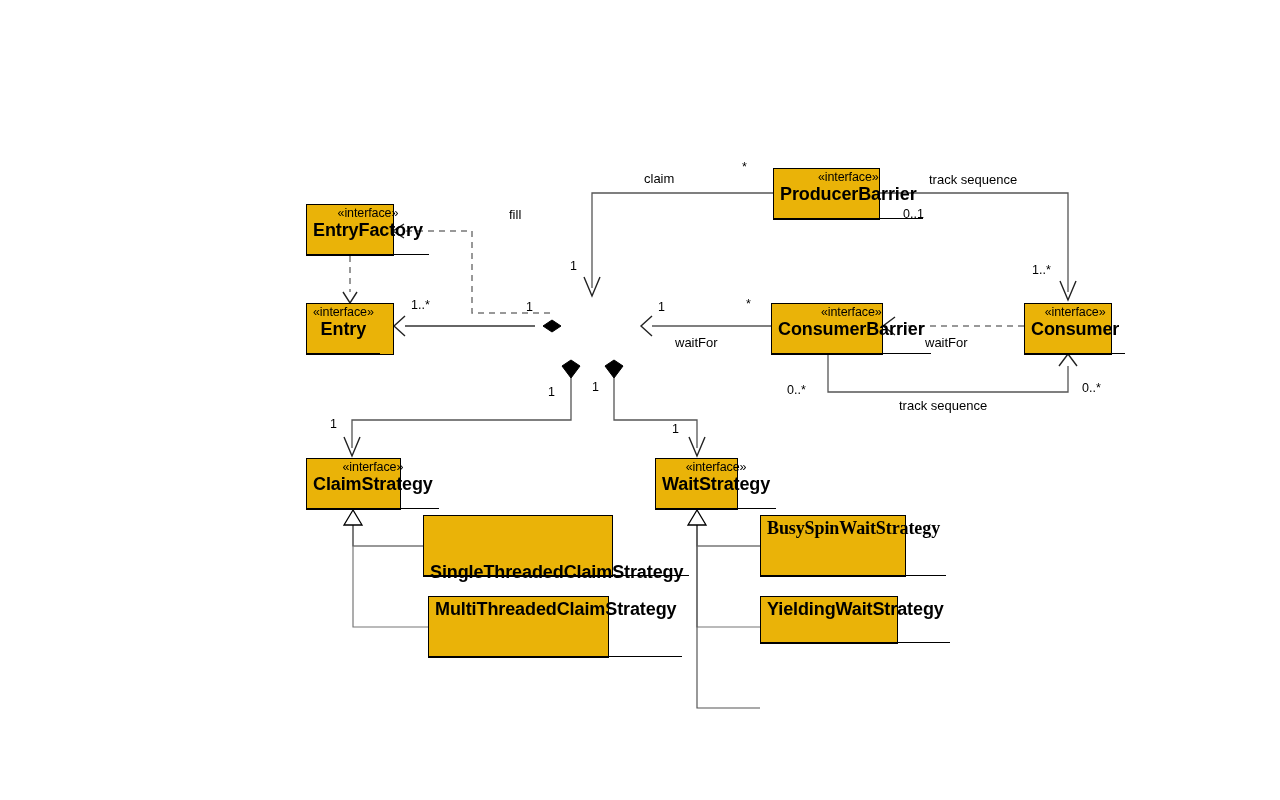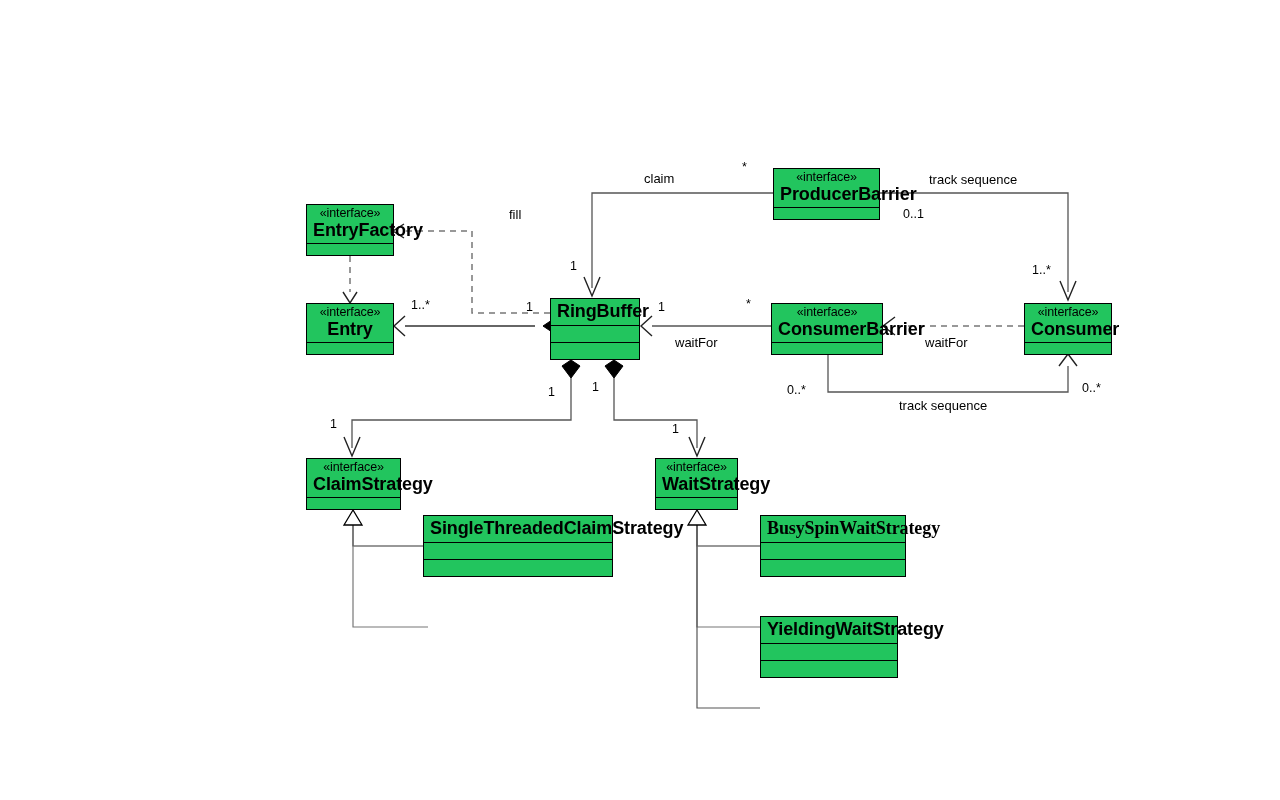--- a/index.html
+++ b/index.html
@@ -22,24 +22,24 @@
   svg.edges {
     position: absolute;
     left: 0; top: 0;
     width: 1280px;
     height: 800px;
     pointer-events: none;
   }
   .uml-class {
     position: absolute;
     box-sizing: border-box;
-    background: #22c55e;
+    background: #eab308;
     border: 1.5px solid #000000;
     display: flex;
-    flex-direction: column;
+    flex-direction: row;
     justify-content: space-between;
   }
   .uml-class .head {
     box-sizing: border-box;
     border-bottom: 1.5px solid #000000;
     text-align: center;
     padding: 2px 6px 3px 6px;
     line-height: 1.08;
   }
   .uml-class .stereotype {
@@ -168,86 +168,86 @@
   </div>
 
   <div class="uml-class" style="left:306px; top:303px; width:88px; height:52px;">
     <div class="head">
       <span class="stereotype">«interface»</span>
       <span class="cname">Entry</span>
     </div>
     <div class="compartment"></div>
   </div>
 
-  <div class="uml-class" style="left:550px; top:298px; width:90px; height:62px;">
+
+  <div class="uml-class" style="left:773px; top:168px; width:107px; height:52px;">
+    <div class="head">
+      <span class="stereotype">«interface»</span>
+      <span class="cname">ProducerBarrier</span>
+    </div>
+    <div class="compartment"></div>
+  </div>
+
+  <div class="uml-class" style="left:771px; top:303px; width:112px; height:52px;">
+    <div class="head">
+      <span class="stereotype">«interface»</span>
+      <span class="cname">ConsumerBarrier</span>
+    </div>
+    <div class="compartment"></div>
+  </div>
+
+  <div class="uml-class" style="left:1024px; top:303px; width:88px; height:52px;">
+    <div class="head">
+      <span class="stereotype">«interface»</span>
+      <span class="cname">Consumer</span>
+    </div>
+    <div class="compartment"></div>
+  </div>
+
+  <div class="uml-class" style="left:306px; top:458px; width:95px; height:52px;">
+    <div class="head">
+      <span class="stereotype">«interface»</span>
+      <span class="cname">ClaimStrategy</span>
+    </div>
+    <div class="compartment"></div>
+  </div>
+
+  <div class="uml-class" style="left:655px; top:458px; width:83px; height:52px;">
+    <div class="head">
+      <span class="stereotype">«interface»</span>
+      <span class="cname">WaitStrategy</span>
+    </div>
+    <div class="compartment"></div>
+  </div>
+
+  <div class="uml-class" style="left:423px; top:515px; width:190px; height:62px;">
+    <div class="head" style="padding-top:3px;padding-bottom:4px;margin-top:44px;">
+      <span class="cname">SingleThreadedClaimStrategy</span>
+    </div>
+    <div class="compartment"></div>
+    <div class="compartment"></div>
+  </div>
+
+  <div class="uml-class" style="left:428px; top:596px; width:181px; height:62px;">
     <div class="head" style="padding-top:3px;padding-bottom:4px;">
-      <span class="cname">RingBuffer</span>
-    </div>
-    <div class="compartment"></div>
-    <div class="compartment"></div>
-  </div>
-
-  <div class="uml-class" style="left:773px; top:168px; width:107px; height:52px;">
-    <div class="head">
-      <span class="stereotype">«interface»</span>
-      <span class="cname">ProducerBarrier</span>
-    </div>
-    <div class="compartment"></div>
-  </div>
-
-  <div class="uml-class" style="left:771px; top:303px; width:112px; height:52px;">
-    <div class="head">
-      <span class="stereotype">«interface»</span>
-      <span class="cname">ConsumerBarrier</span>
-    </div>
-    <div class="compartment"></div>
-  </div>
-
-  <div class="uml-class" style="left:1024px; top:303px; width:88px; height:52px;">
-    <div class="head">
-      <span class="stereotype">«interface»</span>
-      <span class="cname">Consumer</span>
-    </div>
-    <div class="compartment"></div>
-  </div>
-
-  <div class="uml-class" style="left:306px; top:458px; width:95px; height:52px;">
-    <div class="head">
-      <span class="stereotype">«interface»</span>
-      <span class="cname">ClaimStrategy</span>
-    </div>
-    <div class="compartment"></div>
-  </div>
-
-  <div class="uml-class" style="left:655px; top:458px; width:83px; height:52px;">
-    <div class="head">
-      <span class="stereotype">«interface»</span>
-      <span class="cname">WaitStrategy</span>
-    </div>
-    <div class="compartment"></div>
-  </div>
-
-  <div class="uml-class" style="left:423px; top:515px; width:190px; height:62px;">
-    <div class="head" style="padding-top:3px;padding-bottom:4px;">
-      <span class="cname">SingleThreadedClaimStrategy</span>
-    </div>
-    <div class="compartment"></div>
-    <div class="compartment"></div>
-  </div>
-
+      <span class="cname">MultiThreadedClaimStrategy</span>
+    </div>
+    <div class="compartment"></div>
+    <div class="compartment"></div>
+  </div>
 
   <div class="uml-class" style="left:760px; top:515px; width:146px; height:62px;font-family:Liberation Serif, serif;">
     <div class="head" style="padding-top:3px;padding-bottom:4px;">
       <span class="cname">BusySpinWaitStrategy</span>
     </div>
     <div class="compartment"></div>
     <div class="compartment"></div>
   </div>
 
-  <div class="uml-class" style="left:760px; top:596px; width:138px; height:62px;margin-top:20px;">
+  <div class="uml-class" style="left:760px; top:596px; width:138px; height:48px;">
     <div class="head" style="padding-top:3px;padding-bottom:4px;">
       <span class="cname">YieldingWaitStrategy</span>
     </div>
     <div class="compartment"></div>
     <div class="compartment"></div>
   </div>
 
 
   <div class="edge-label" style="left:644px; top:172px;">claim</div>
   <div class="edge-label" style="left:462px; top:208px;margin-left:47px;">fill</div>

